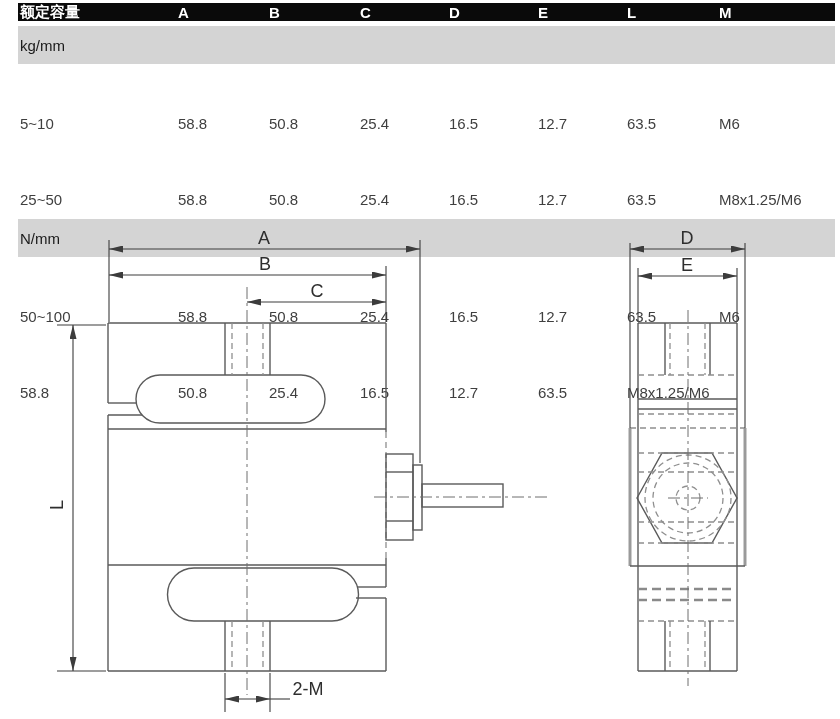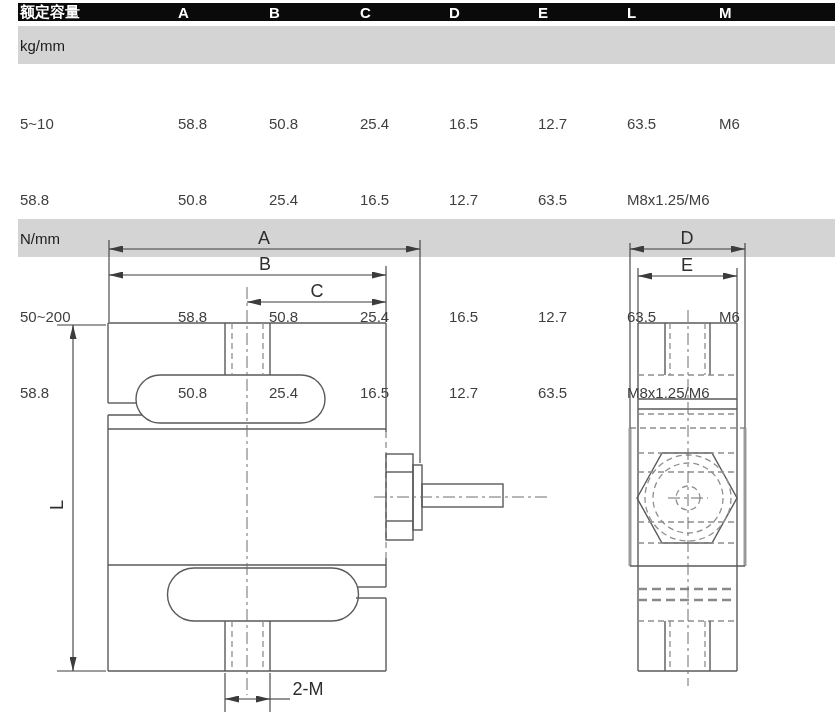--- a/index.html
+++ b/index.html
@@ -51,37 +51,38 @@
     <div class="t-cell">58.8</div>
     <div class="t-cell">50.8</div>
     <div class="t-cell">25.4</div>
     <div class="t-cell">16.5</div>
     <div class="t-cell">12.7</div>
     <div class="t-cell">63.5</div>
     <div class="t-cell">M6</div>
   </div>
 
   <div class="t-row t-data">
+    <div class="t-cell">25~50</div>
     <div class="t-cell">58.8</div>
     <div class="t-cell">50.8</div>
     <div class="t-cell">25.4</div>
     <div class="t-cell">16.5</div>
     <div class="t-cell">12.7</div>
     <div class="t-cell">63.5</div>
     <div class="t-cell">M8x1.25/M6</div>
   </div>
 
   <div class="t-gap3"></div>
 
   <div class="t-row t-section">
     <div class="t-cell" style="grid-column:1 / -1;">N/mm</div>
   </div>
 
   <div class="t-row t-data">
-    <div class="t-cell">50~200</div>
+    <div class="t-cell">50~100</div>
     <div class="t-cell">58.8</div>
     <div class="t-cell">50.8</div>
     <div class="t-cell">25.4</div>
     <div class="t-cell">16.5</div>
     <div class="t-cell">12.7</div>
     <div class="t-cell">63.5</div>
     <div class="t-cell">M6</div>
   </div>
 
   <div class="t-row t-data">

